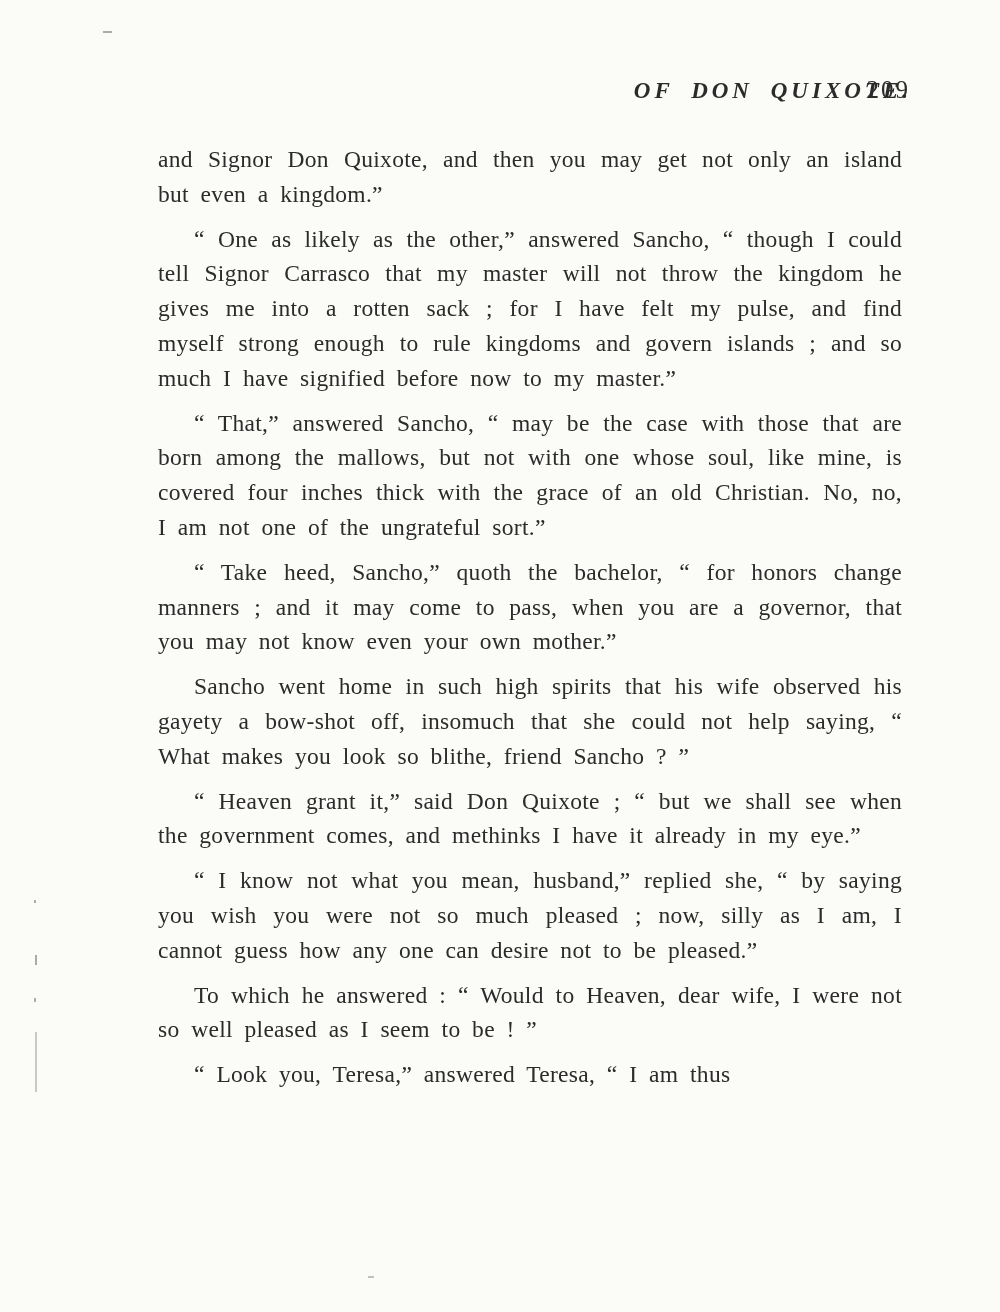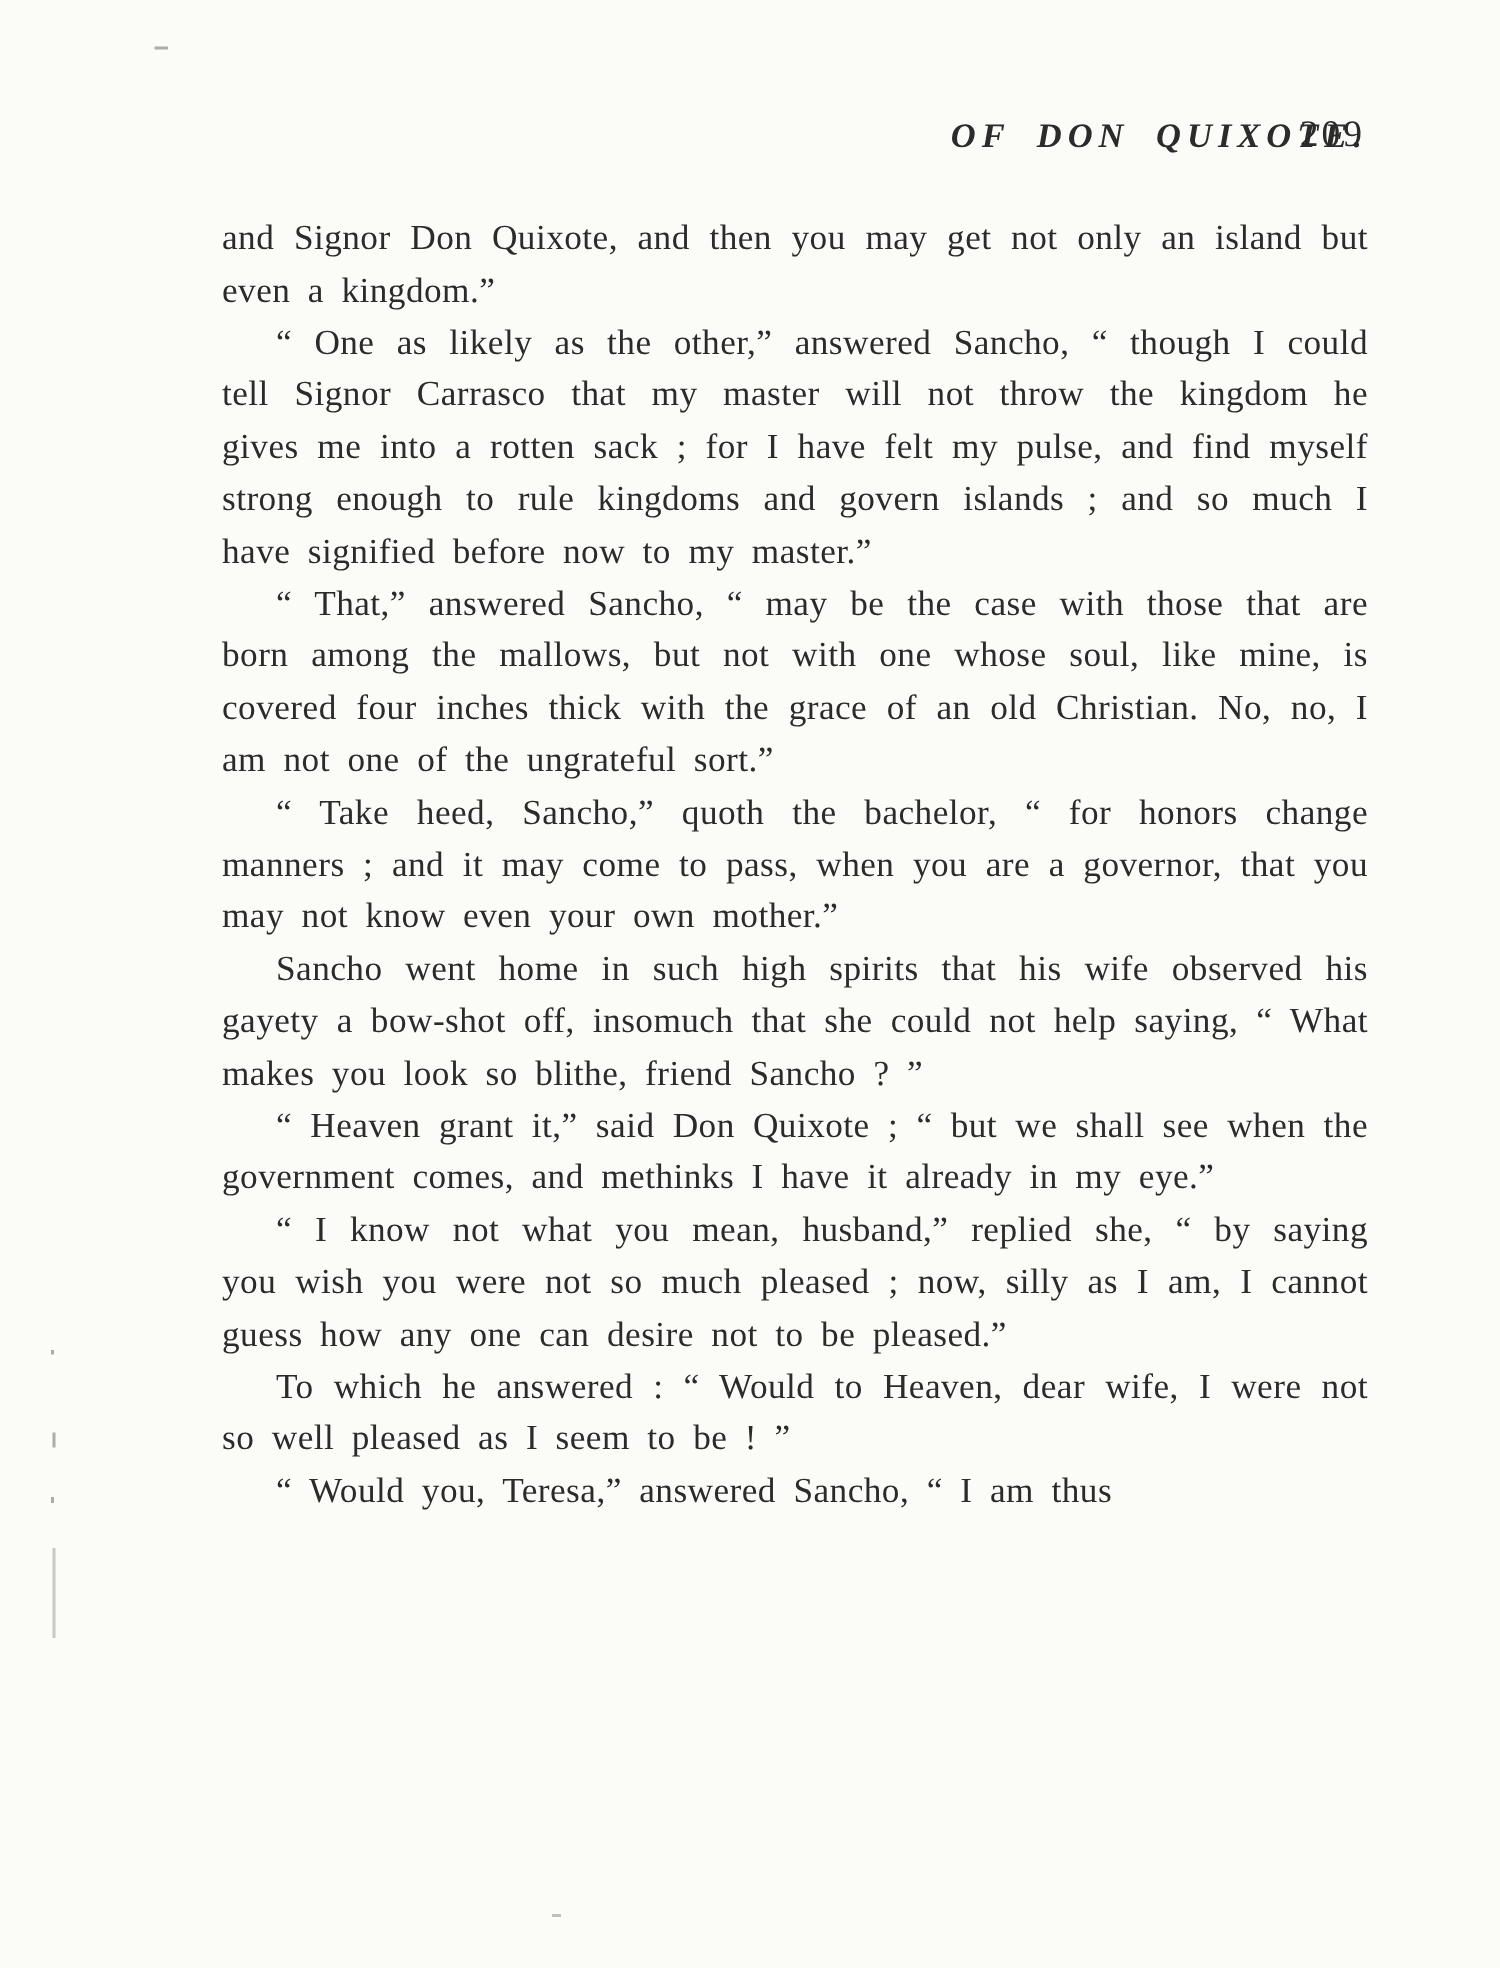--- a/index.html
+++ b/index.html
@@ -46,21 +46,21 @@
     letter-spacing: 2px;
   }
   .page-body {
     font-size: 23.5px;
     line-height: 34.8px;
     text-align: justify;
     word-spacing: 5.5px;
     letter-spacing: 0.3px;
   }
   .page-body p {
-    margin: 0;
+    margin: 10px;
     text-indent: 36px;
   }
   .page-body p.no-indent {
     text-indent: 0;
   }
   
   .artifact {
     position: absolute;
     background: #6a6a6a;
     opacity: 0.55;
@@ -82,21 +82,21 @@
   </div>
   <div class="page-body" id="page-body">
       <p class="no-indent">and Signor Don Quixote, and then you may get not only an island but even a kingdom.”</p>
       <p>“ One as likely as the other,” answered Sancho, “ though I could tell Signor Carrasco that my master will not throw the kingdom he gives me into a rotten sack ; for I have felt my pulse, and find myself strong enough to rule kingdoms and govern islands ; and so much I have signified before now to my master.”</p>
       <p>“ That,” answered Sancho, “ may be the case with those that are born among the mallows, but not with one whose soul, like mine, is covered four inches thick with the grace of an old Christian.  No, no, I am not one of the ungrateful sort.”</p>
       <p>“ Take heed, Sancho,” quoth the bachelor, “ for honors change manners ; and it may come to pass, when you are a governor, that you may not know even your own mother.”</p>
       <p>Sancho went home in such high spirits that his wife observed his gayety a bow-shot off, insomuch that she could not help saying, “ What makes you look so blithe, friend Sancho ? ”</p>
       <p>“ Heaven grant it,” said Don Quixote ; “ but we shall see when the government comes, and methinks I have it already in my eye.”</p>
       <p>“ I know not what you mean, husband,” replied she, “ by saying you wish you were not so much pleased ; now, silly as I am, I cannot guess how any one can desire not to be pleased.”</p>
       <p>To which he answered : “ Would to Heaven, dear wife, I were not so well pleased as I seem to be ! ”</p>
-      <p>“ Would you, Teresa,” answered Sancho, “ I am thus</p>
+      <p>“ Look you, Teresa,” answered Teresa, “ I am thus</p>
     </div>
 </div>
 
 <span class="artifact a1"></span>
 <span class="artifact a2"></span>
 <span class="artifact a3"></span>
 <span class="artifact a4"></span>
 <span class="artifact a5"></span>
 <span class="artifact a6"></span>
 

